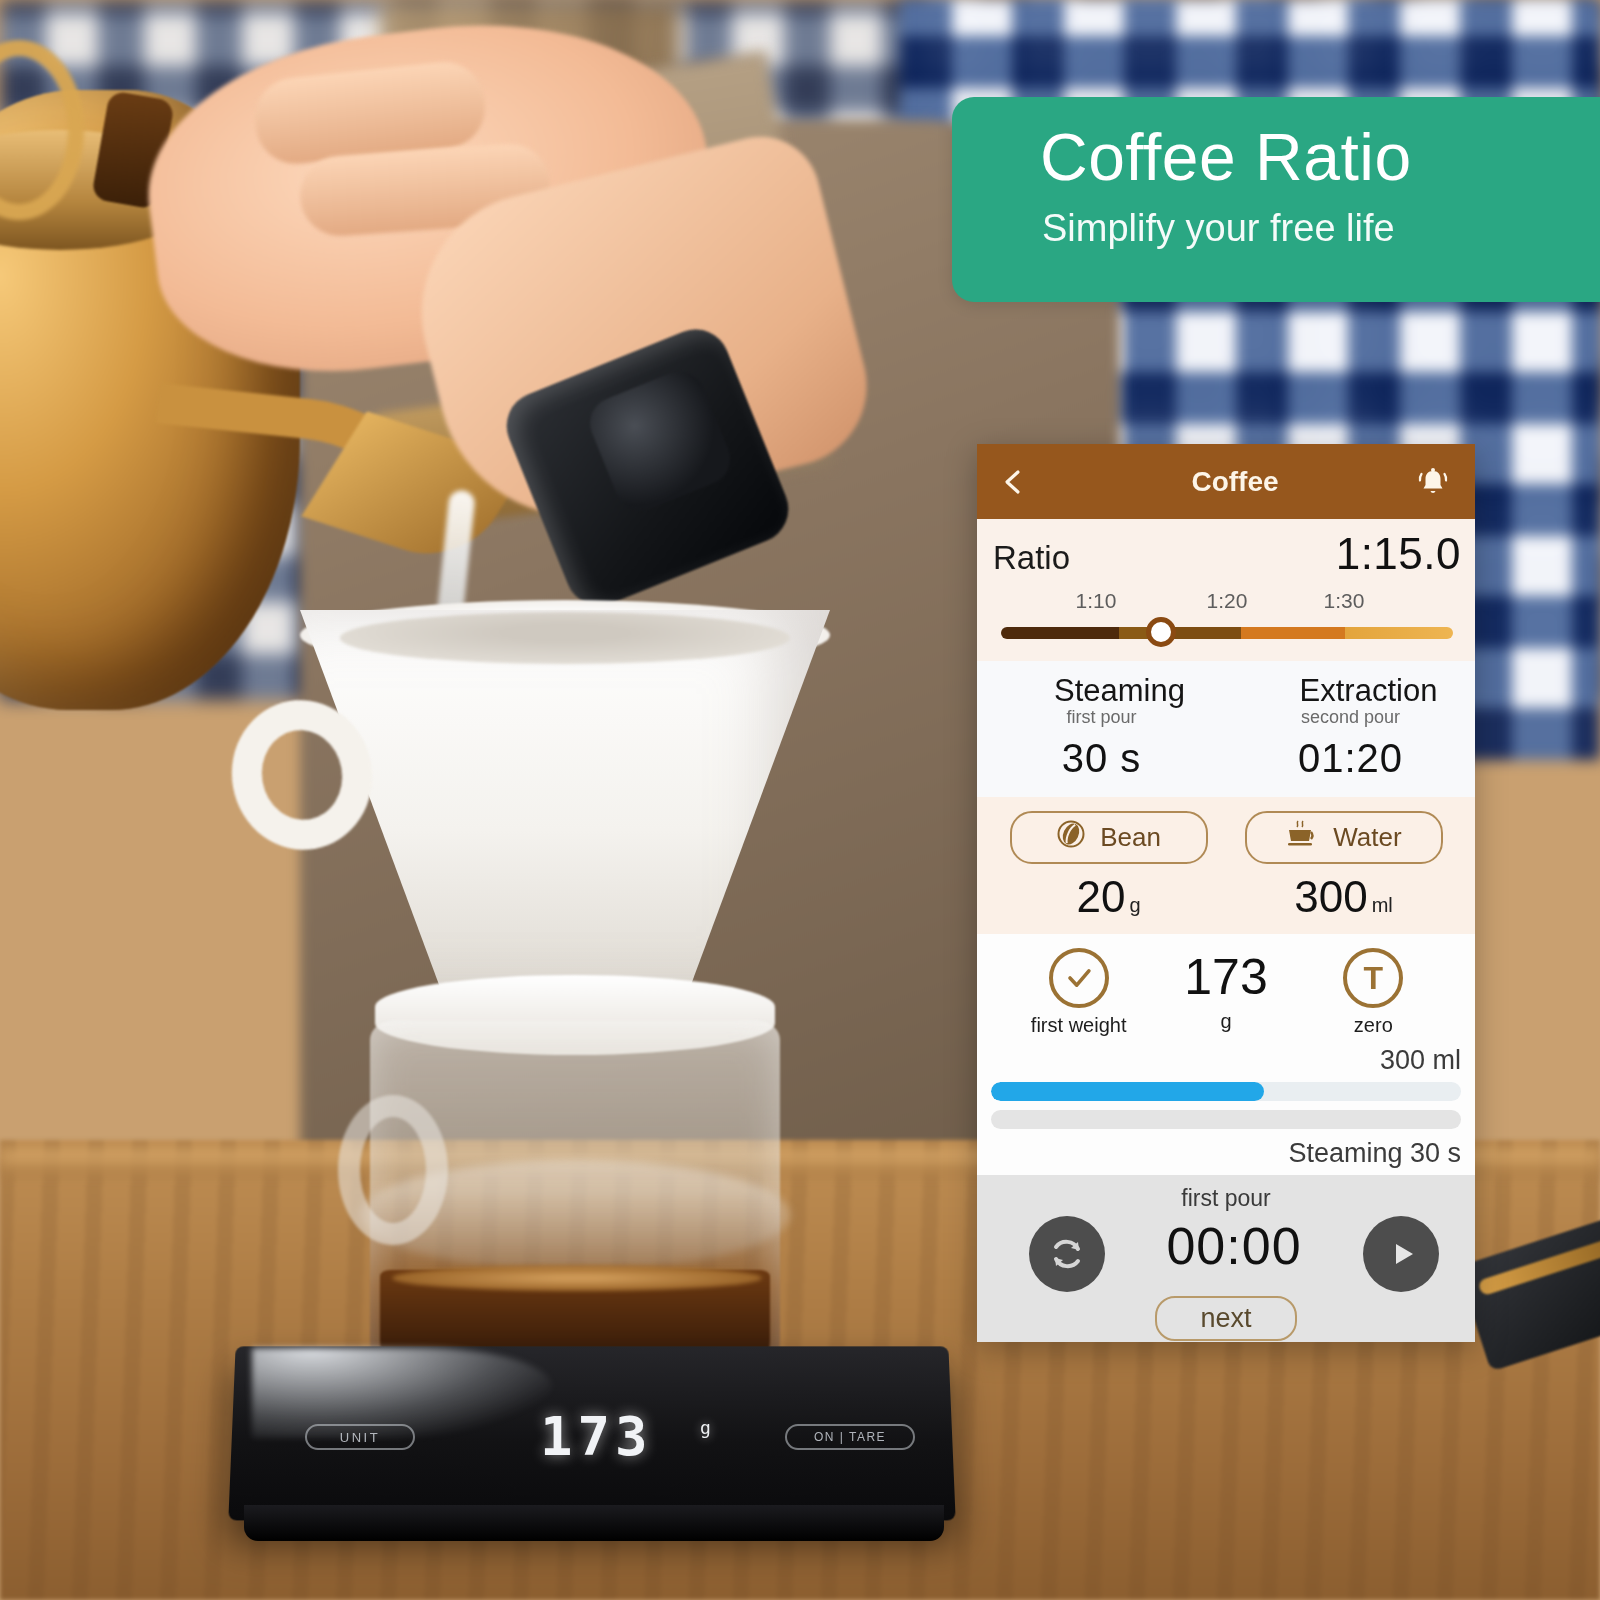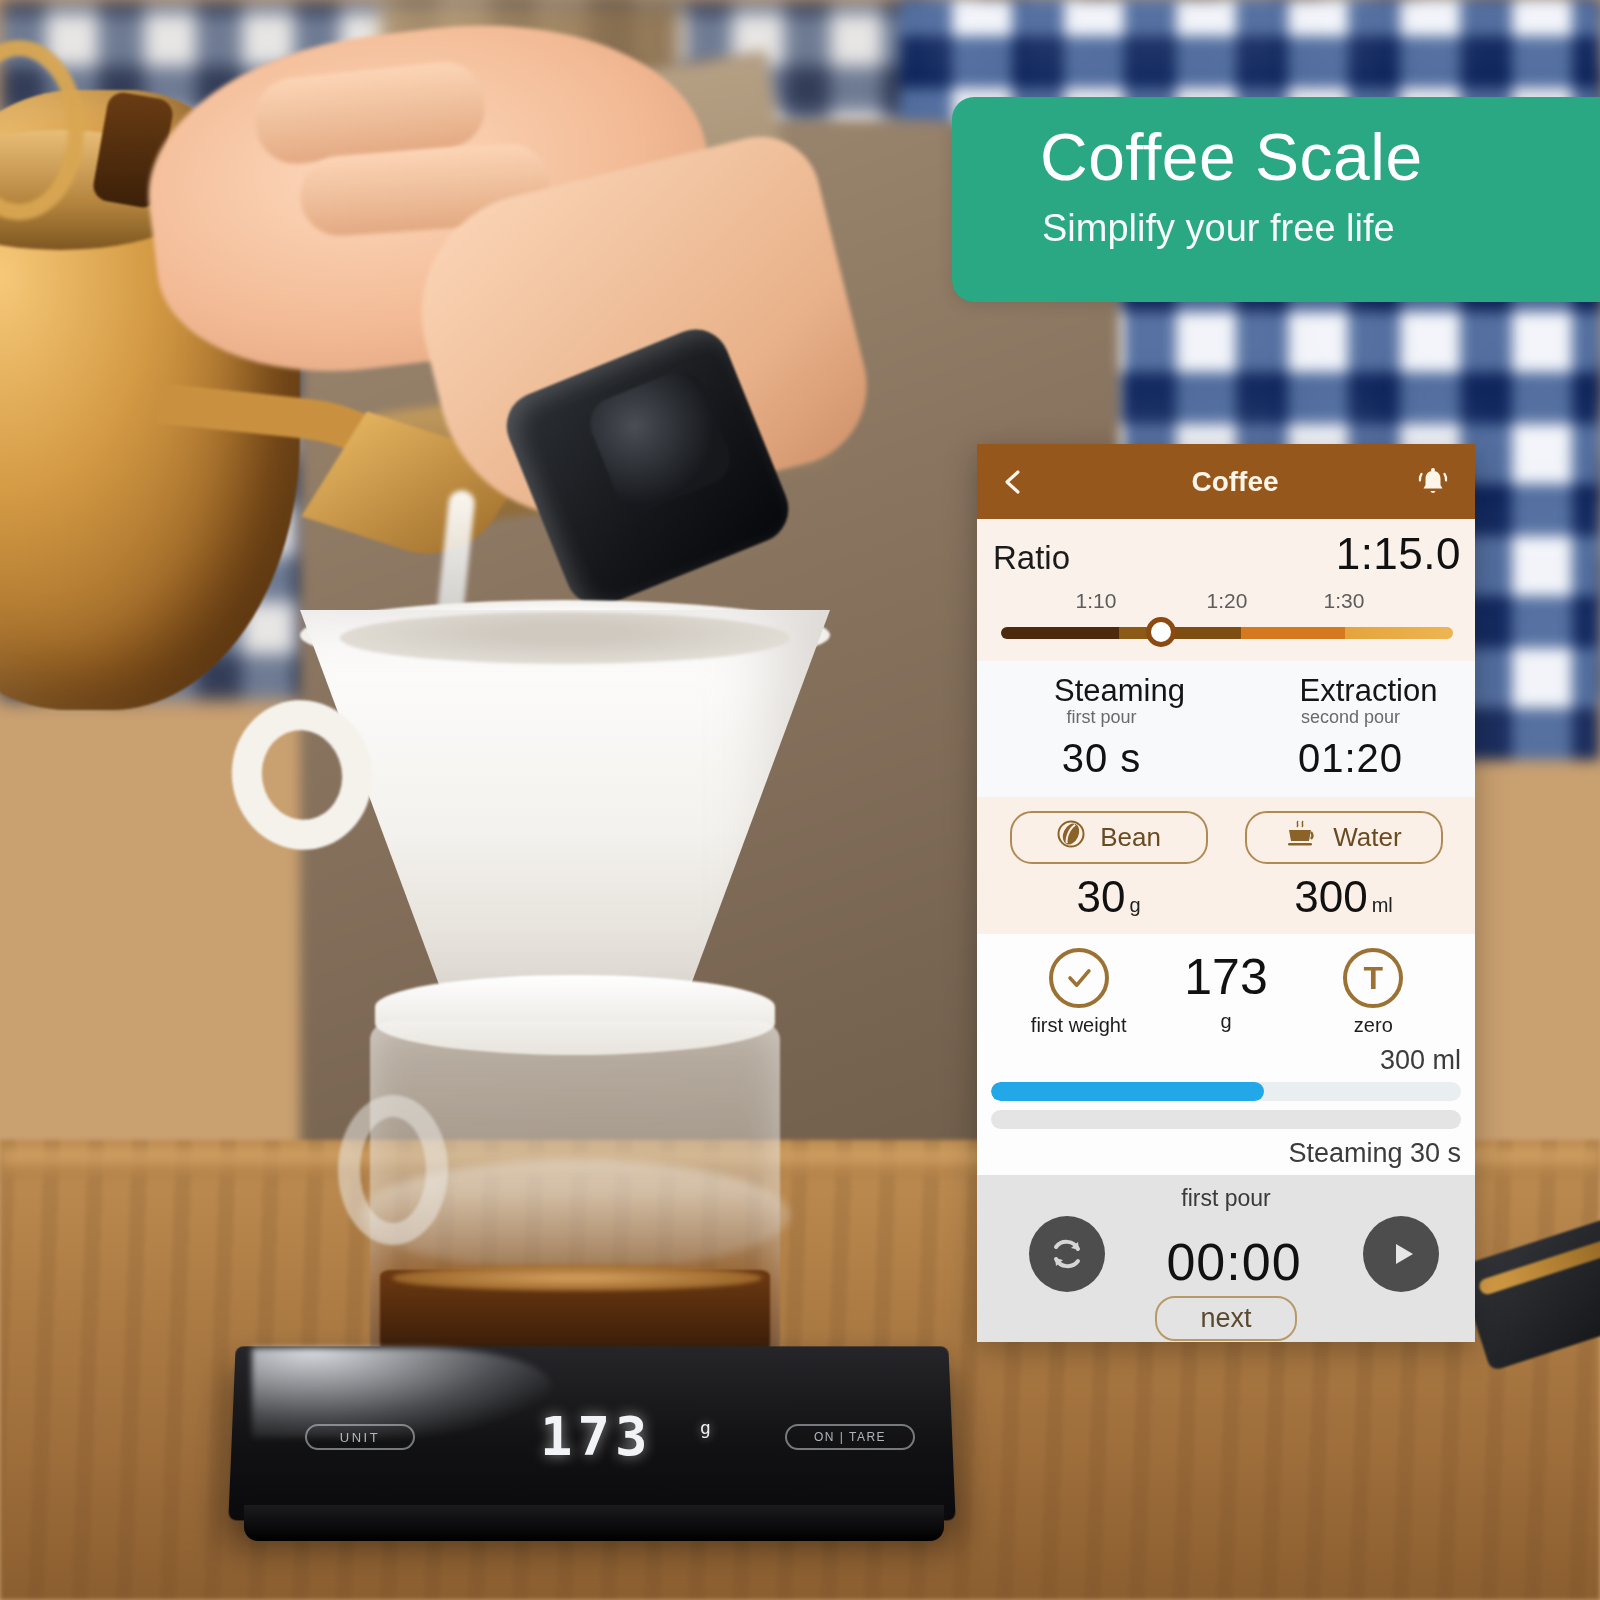--- a/index.html
+++ b/index.html
@@ -397,21 +397,21 @@
   .bar > div { height: 100%; border-radius: 10px; background: #22a7e8; }
   .bar.gray { background: #e4e4e4; }
   .prog-foot { text-align: right; font-size: 27px; color: #3b3b3b; margin-top: 2px; }
 
   
   .sec-timer {
     background: #e3e3e3; padding: 10px 0 16px 0; height: 172px; position: relative;
   }
   .t-label { text-align: center; font-size: 23px; color: #3a3a3a; }
   .t-row {
-    display: flex; align-items: flex-end; justify-content: center; gap: 34px; margin-top: 4px; margin-left: 16px;
+    display: flex; align-items: flex-start; justify-content: center; gap: 34px; margin-top: 4px; margin-left: 16px;
   }
   .t-btn {
     width: 76px; height: 76px; border-radius: 50%; background: #4d4d4d;
     display: flex; align-items: center; justify-content: center; cursor: pointer;
   }
   .t-time { font-size: 52px; color: #111; letter-spacing: 1px; min-width: 190px; text-align: center; }
   .t-next {
     display: block; margin: 4px auto 0 auto;
     border: 2px solid #b89a6a; border-radius: 20px;
     width: 142px; padding: 5px 0; text-align: center;
@@ -465,21 +465,21 @@
   <div class="scale-btn" id="btn-unit">UNIT</div>
   <div class="scale-btn" id="btn-tare">ON | TARE</div>
   <div class="led">173</div>
   <div class="led-unit">g</div>
 
   <div class="stray"></div>
   <div class="stray-accent"></div>
 </div>
 
 <div id="banner" style="background: rgb(42, 167, 131);">
-  <div class="b-title">Coffee Scale</div>
+  <div class="b-title">Coffee Ratio</div>
   <div class="b-sub">Simplify your free life</div>
 </div>
 
 <div id="app">
 
   <div class="app-header" style="background: rgb(150, 87, 29);">
     <span class="back-chev">
       <svg viewBox="0 0 28 28" width="28" height="28">
           <path d="M19 4 L8 14 L19 24" fill="none" stroke="#fdf5e8" stroke-width="3.2" stroke-linecap="round" stroke-linejoin="round"></path>
         </svg>
@@ -531,21 +531,21 @@
         <span>
           <svg viewBox="0 0 30 30" width="30" height="30">
             <ellipse cx="15" cy="15" rx="12.5" ry="12.5" fill="none" stroke="#8b6329" stroke-width="2"></ellipse>
             <ellipse cx="15" cy="15" rx="7.5" ry="11" fill="#8b6329" transform="rotate(25 15 15)"></ellipse>
             <path d="M15 5 C11.5 10 11.5 20 15 25" fill="none" stroke="#fbf0e7" stroke-width="2" transform="rotate(25 15 15)"></path>
           </svg>
         </span>
         <span>Bean</span>
       </div>
       <div class="bw-amt">
-        <span>30</span><i>g</i>
+        <span>20</span><i>g</i>
       </div>
     </div>
     <div class="bw-col">
       <div class="bw-pill">
         <span>
           <svg viewBox="0 0 34 30" width="34" height="30">
             <path d="M4 11 L26 11 L24 22 L6 22 Z" fill="#8b6329"></path>
             <path d="M26 13 a5.5 5.5 0 0 1 0 7" fill="none" stroke="#8b6329" stroke-width="2.4"></path>
             <rect x="3" y="24" width="24" height="2.6" rx="1.3" fill="#8b6329"></rect>
             <path d="M12 8 C14 6 11 4 13 2" fill="none" stroke="#8b6329" stroke-width="1.5"></path>

